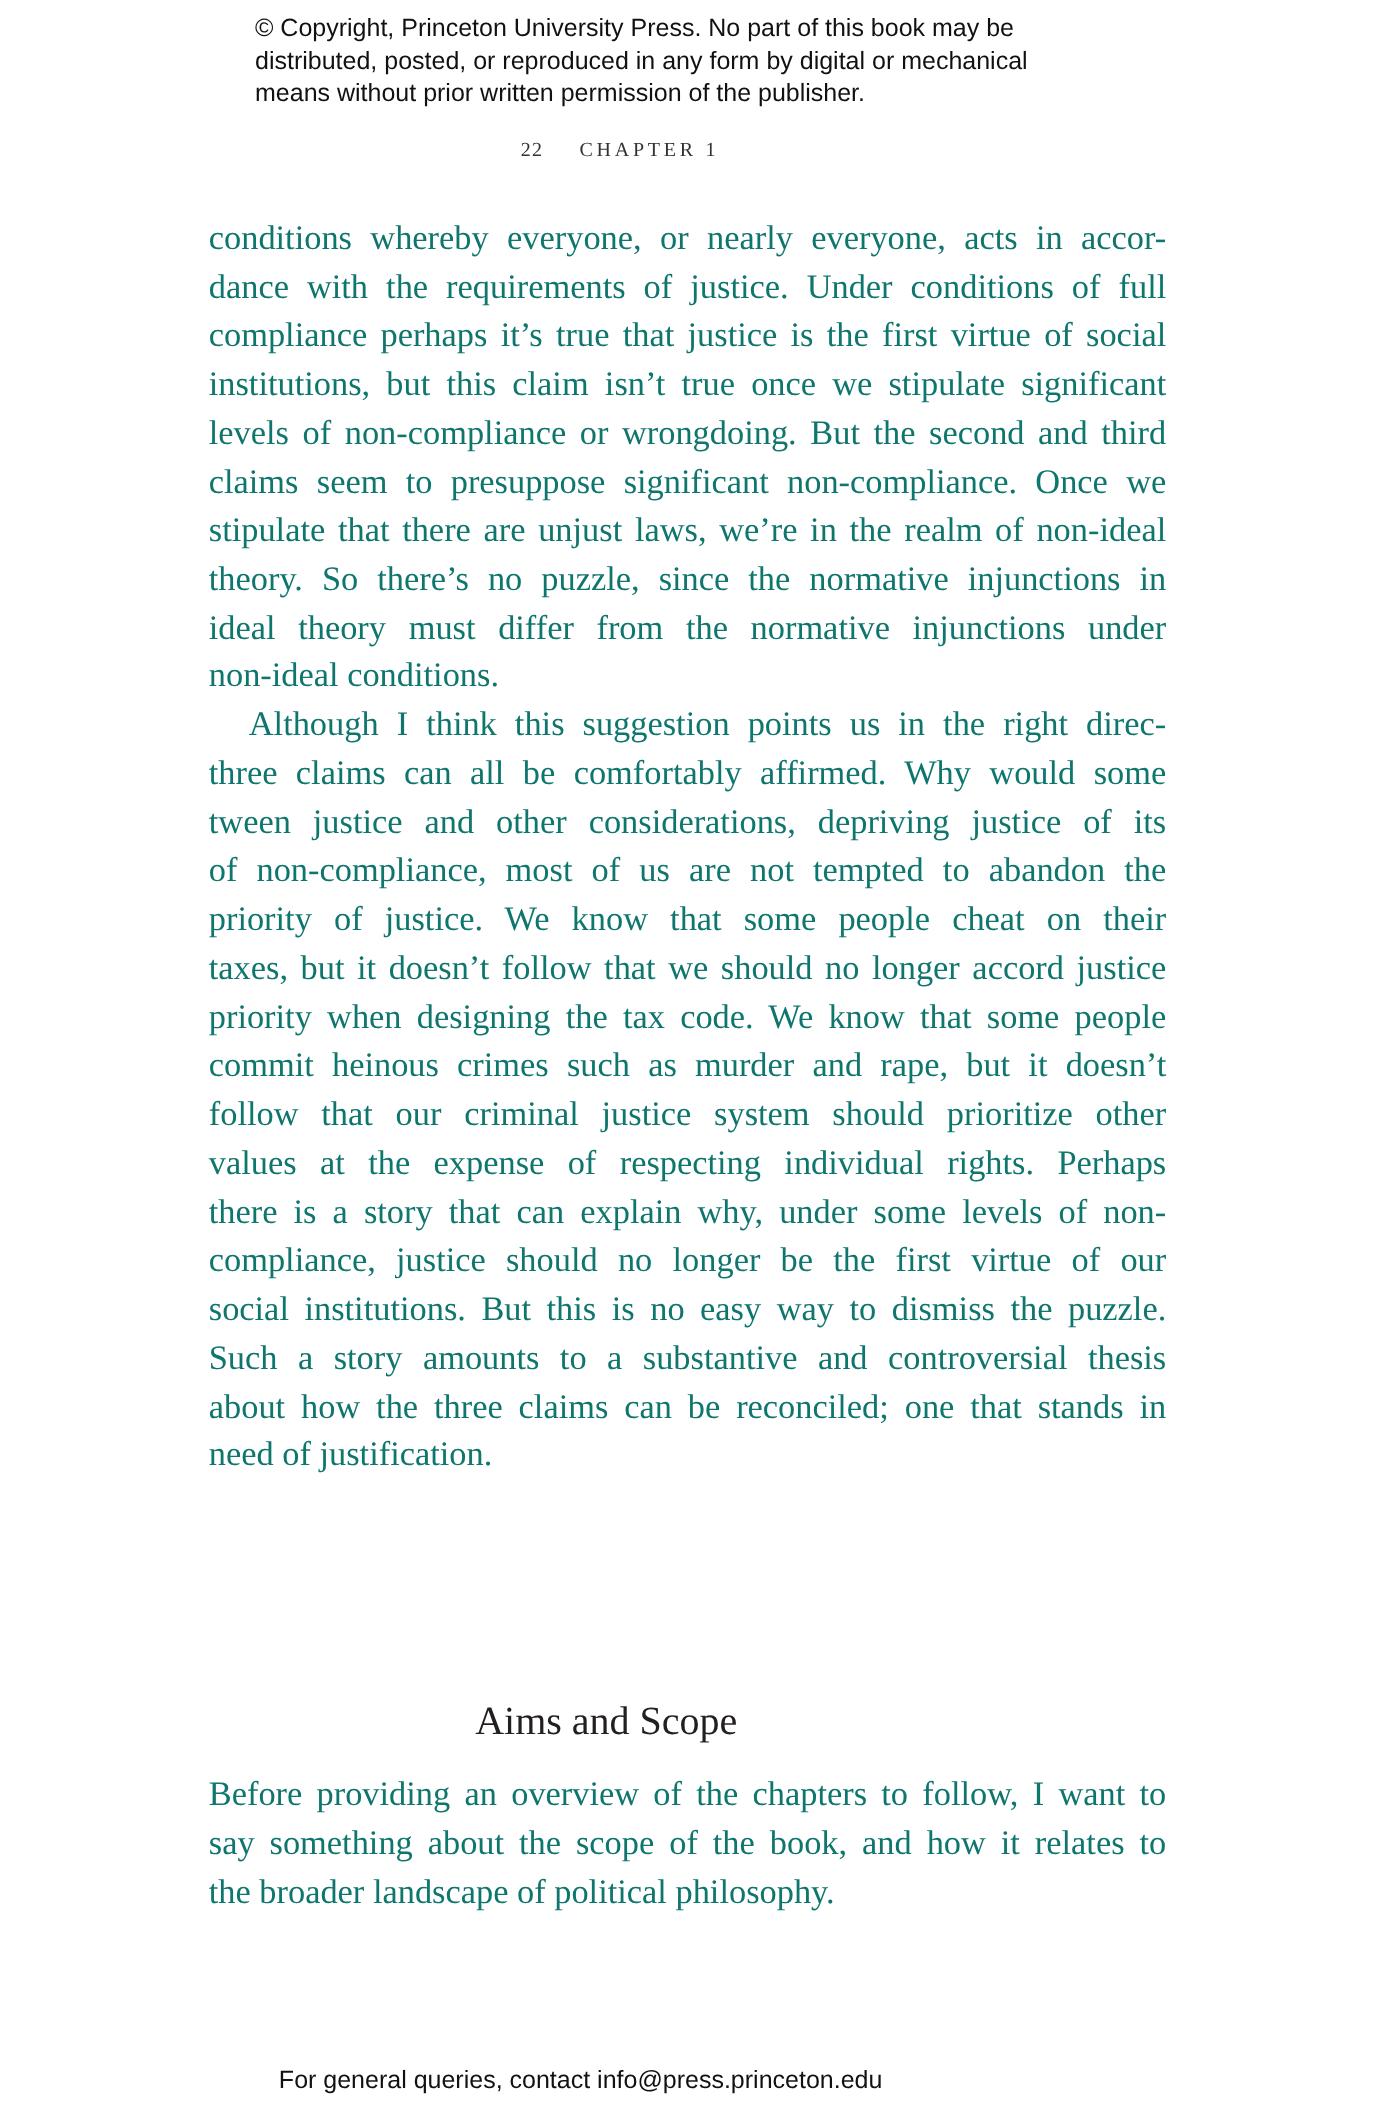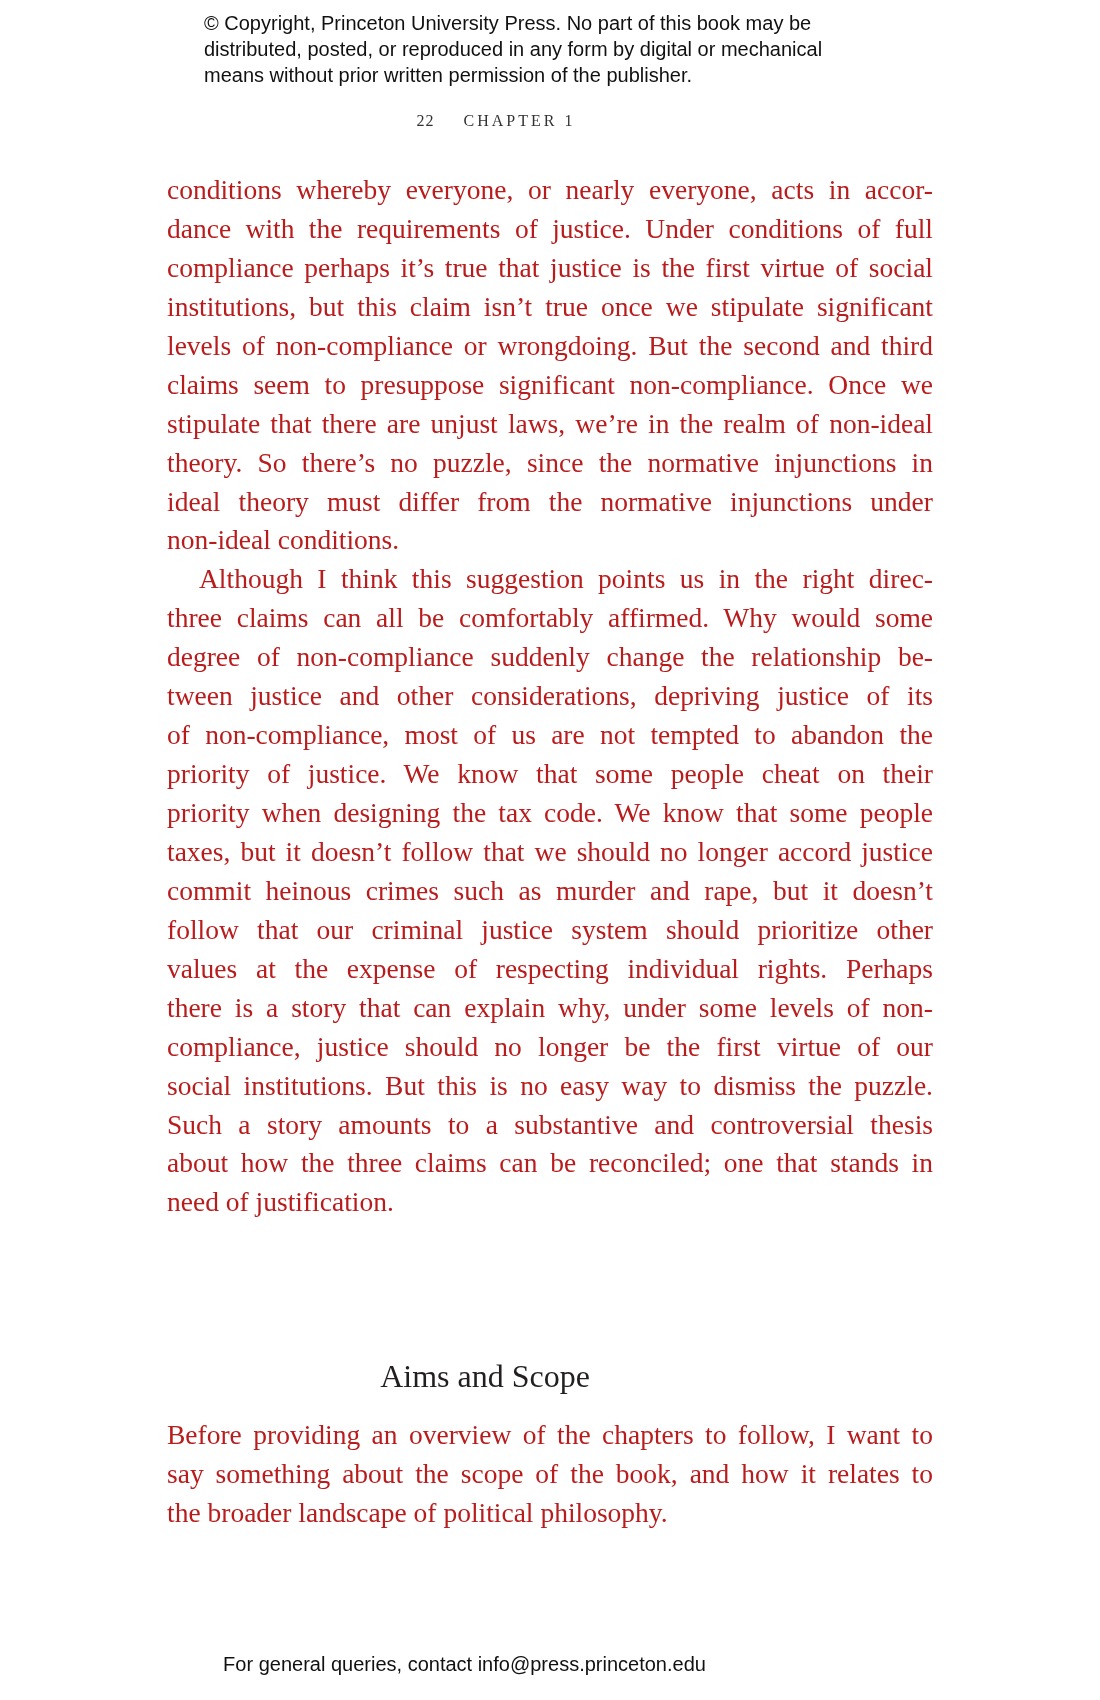--- a/index.html
+++ b/index.html
@@ -9,21 +9,21 @@
       font-family: "Liberation Sans", sans-serif; font-size: 20px; line-height: 26px; color: #111;
     }
     .notice div { white-space: nowrap; }
     .running-head {
       position: absolute; left: 0; width: 992px; top: 112px; text-align: center;
       font-family: "Liberation Serif", serif; font-size: 16px; letter-spacing: 3px; color: #333;
     }
     .running-head .pg { margin-right: 22px; letter-spacing: 1px; }
     .body-text {
       position: absolute; left: 167px; width: 766px; top: 171px;
-      font-family: "Liberation Serif", serif; font-size: 27.5px; line-height: 38.95px; color: #b91c1c;
+      font-family: "Liberation Serif", serif; font-size: 27.5px; line-height: 38.95px; color: #0f766e;
     }
     .line { display: block; white-space: nowrap; text-align: justify; text-align-last: justify; height: 38.95px; }
     .line.last { text-align-last: left; }
     .line.indent { padding-left: 32px; }
     .heading {
       position: absolute; left: 0; width: 970px; top: 1358px; text-align: center;
       font-family: "Liberation Serif", serif; font-size: 32px; color: #231f20;
     }
     .body-text2 { top: 1416px; }
     .footer {
@@ -54,26 +54,25 @@
     <span class="line">levels of non-compliance or wrongdoing. But the second and third</span>
     <span class="line">claims seem to presuppose significant non-compliance. Once we</span>
     <span class="line">stipulate that there are unjust laws, we’re in the realm of non-ideal</span>
     <span class="line">theory. So there’s no puzzle, since the normative injunctions in</span>
     <span class="line">ideal theory must differ from the normative injunctions under</span>
     <span class="line last">non-ideal conditions.</span>
   </div>
   <div>
     <span class="line indent">Although I think this suggestion points us in the right direc-</span>
     <span class="line">three claims can all be comfortably affirmed. Why would some</span>
-    <span class="line">degree of non-compliance suddenly change the relationship be-</span>
     <span class="line">tween justice and other considerations, depriving justice of its</span>
     <span class="line">of non-compliance, most of us are not tempted to abandon the</span>
     <span class="line">priority of justice. We know that some people cheat on their</span>
+    <span class="line">taxes, but it doesn’t follow that we should no longer accord justice</span>
     <span class="line">priority when designing the tax code. We know that some people</span>
-    <span class="line">taxes, but it doesn’t follow that we should no longer accord justice</span>
     <span class="line">commit heinous crimes such as murder and rape, but it doesn’t</span>
     <span class="line">follow that our criminal justice system should prioritize other</span>
     <span class="line">values at the expense of respecting individual rights. Perhaps</span>
     <span class="line">there is a story that can explain why, under some levels of non-</span>
     <span class="line">compliance, justice should no longer be the first virtue of our</span>
     <span class="line">social institutions. But this is no easy way to dismiss the puzzle.</span>
     <span class="line">Such a story amounts to a substantive and controversial thesis</span>
     <span class="line">about how the three claims can be reconciled; one that stands in</span>
     <span class="line last">need of justification.</span>
   </div>

